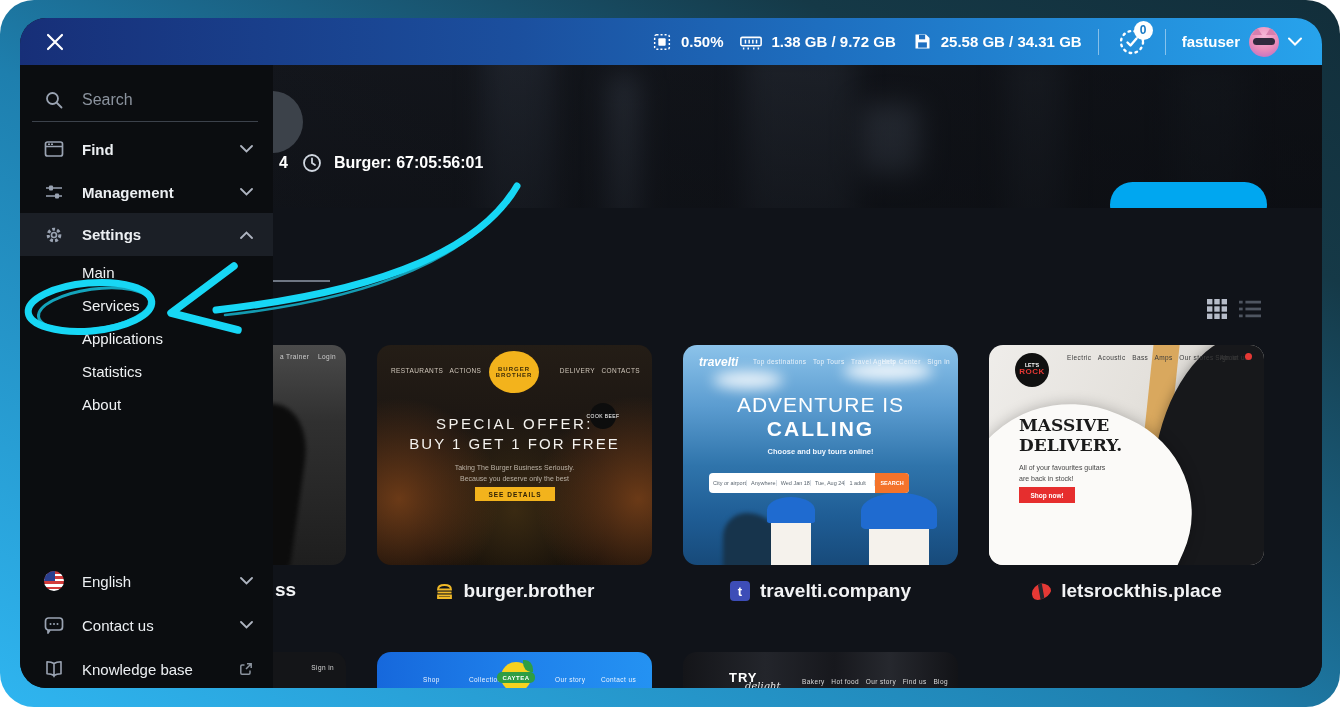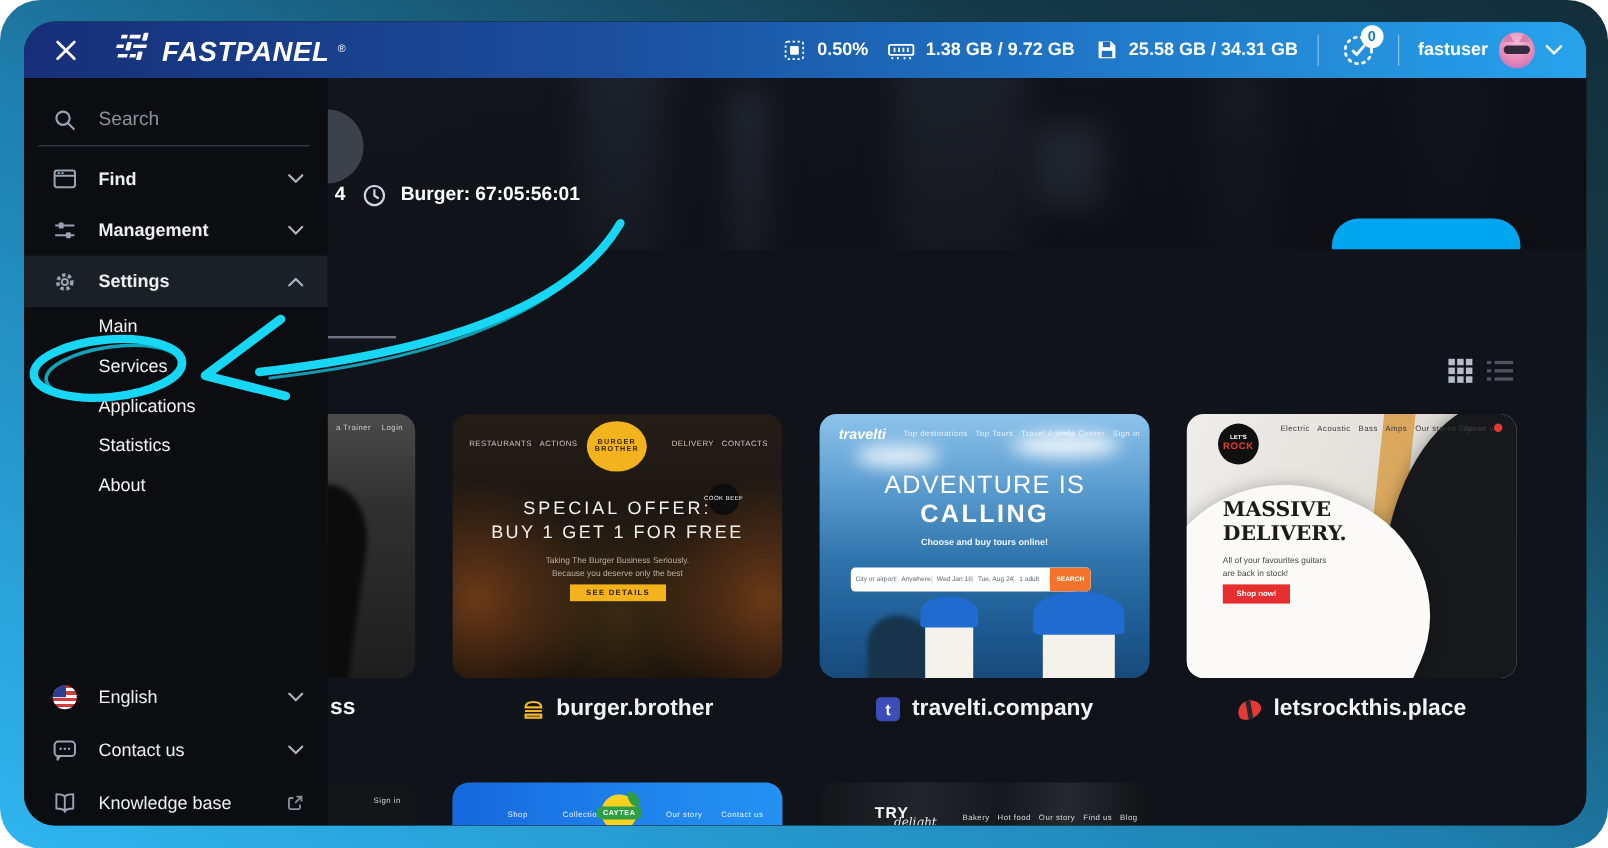--- a/index.html
+++ b/index.html
@@ -171,37 +171,20 @@
 <div class="page">
   <div class="frame">
     <div class="app">
 
       <header class="topbar">
         <div class="close-btn">
           <svg width="20" height="20" viewBox="0 0 20 20">
               <path d="M3 3l14 14M17 3L3 17" stroke="#fff" stroke-width="2.2" stroke-linecap="round"></path>
             </svg>
         </div>
-        <div class="logo">
-          <svg width="34" height="24" viewBox="0 0 34 24">
-              <g fill="#fff" transform="skewX(-14) translate(6,0)">
-                <rect x="2" y="2" width="5" height="3"></rect>
-                <rect x="9" y="2" width="9" height="3"></rect>
-                <rect x="20" y="0" width="4" height="7" rx="1"></rect>
-                <rect x="0" y="10" width="6" height="3"></rect>
-                <rect x="8" y="8" width="4" height="7" rx="1"></rect>
-                <rect x="14" y="10" width="11" height="3"></rect>
-                <rect x="3" y="18" width="8" height="3"></rect>
-                <rect x="13" y="18" width="5" height="3"></rect>
-                <rect x="19" y="16" width="4" height="7" rx="1"></rect>
-              </g>
-            </svg>
-          <span class="logo-text">FASTPANEL</span>
-          <span class="logo-reg">®</span>
-        </div>
 
         <div class="tb-right">
           <div class="tb-group">
             <svg width="22" height="22" viewBox="0 0 24 24">
                 <rect x="4" y="4" width="16" height="16" rx="2" fill="none" stroke="#fff" stroke-width="1.6" stroke-dasharray="2.2 2.2"></rect>
                 <rect x="8" y="8" width="8" height="8" rx="1" fill="#fff"></rect>
               </svg>
             <span>0.50%</span>
           </div>
           <div class="tb-group">

